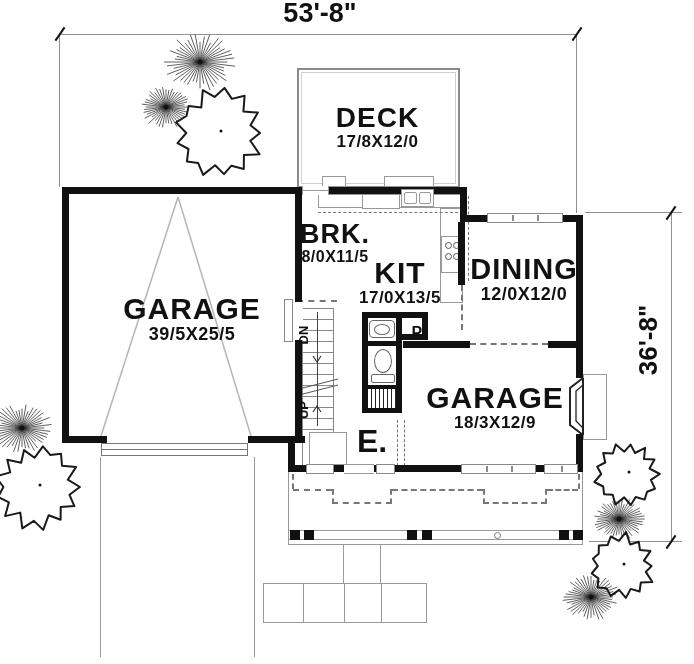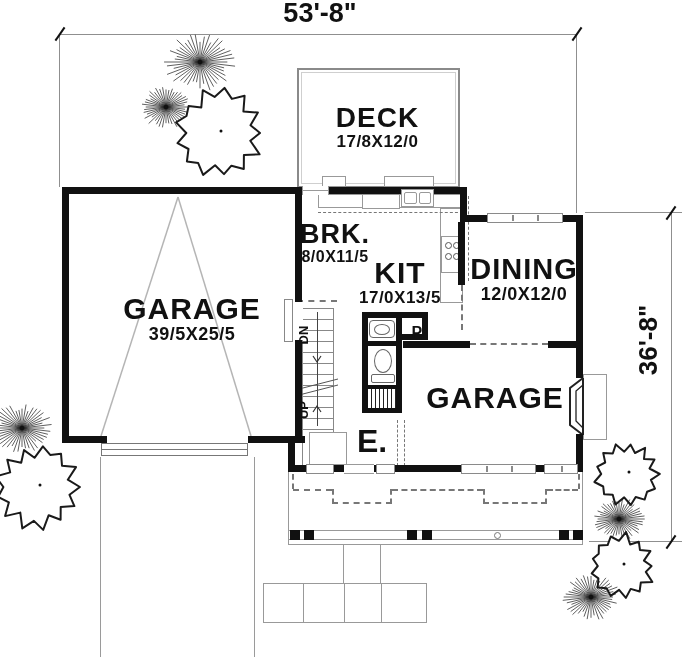--- a/index.html
+++ b/index.html
@@ -188,20 +188,21 @@
   <div class="lbl" style="left:352px;top:258px;width:96px;">
     <div class="room-name" style="font-size:30px;">KIT</div>
     <div class="room-size">17/0X13/5</div>
   </div>
   <div class="lbl" style="left:450px;top:255px;width:148px;">
     <div class="room-name" style="font-size:29px;">DINING</div>
     <div class="room-size" style="font-size:18px;">12/0X12/0</div>
   </div>
   <div class="lbl" style="left:415px;top:383px;width:160px;">
     <div class="room-name" style="font-size:30px;">GARAGE</div>
+    <div class="room-size">18/3X12/9</div>
   </div>
   <div class="lbl" style="left:350px;top:425px;width:44px;font-size:32px;">
     <span>E.</span>
   </div>
 
   <svg class="overlay" width="694" height="664" viewBox="0 0 694 664">
     <line x1="178" y1="197" x2="101" y2="436" stroke="#b5b5b5" stroke-width="1.5"></line>
     <line x1="178" y1="197" x2="251" y2="436" stroke="#b5b5b5" stroke-width="1.5"></line>
     <line x1="299" y1="389" x2="338" y2="379" stroke="#555" stroke-width="1"></line>
     <line x1="299" y1="395" x2="338" y2="385" stroke="#555" stroke-width="1"></line>

